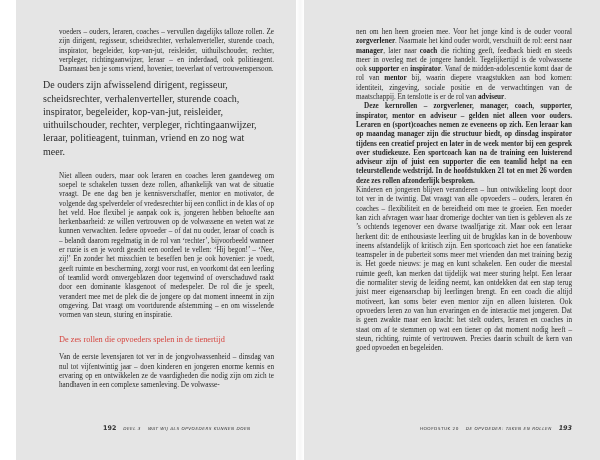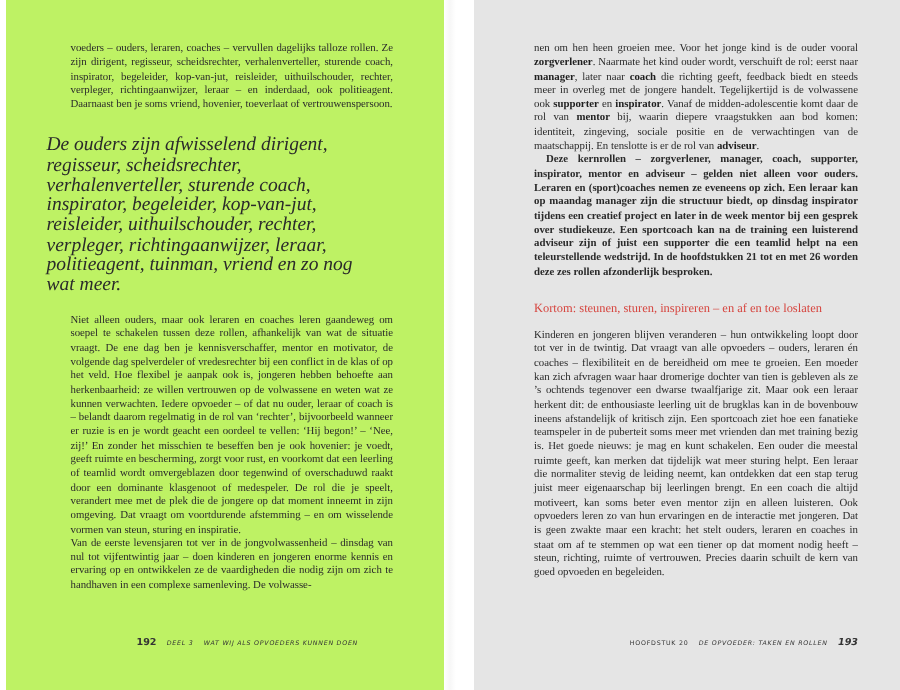--- a/index.html
+++ b/index.html
@@ -6,38 +6,38 @@
     body {
       width: 600px; height: 460px; background: #ffffff; overflow: hidden;
       position: relative;
       font-family: "Liberation Serif", "DejaVu Serif", serif;
       color: #2a2a2a;
     }
     .spread { position: absolute; inset: 0; display: block; }
     .page {
       position: absolute; top: 0; height: 460px; width: 300px;
     }
-    .page-left { left: 4px; background: #bef264; }
+    .page-left { left: 16px; background: #e5e5e5; }
     .page-right { left: 316px; background: #e5e5e5; }
     .gutter {
       position: absolute; left: 296px; top: 0; width: 8px; height: 460px;
       background: linear-gradient(to right, #ffffff, #f7f7f7 50%, #ffffff);
     }
     .col {
       position: absolute; font-size: 7.2px; line-height: 9.3px;
       text-align: justify; hyphens: manual;
     }
     .left-col { left: 43px; width: 215px; top: 28px; }
     .right-col { left: 40px; width: 216px; top: 28px; }
     p { margin: 0; }
     p.indent { text-indent: 8px; font-weight: bold; }
     .quote {
-      font-style: italic; font-size: 13px; line-height: 13.2px;
+      font-size: 10px; line-height: 13.2px;
       color: #2a2a2a; text-align: left;
-      margin: 15px 0 14px -16px; width: 220px;
+      margin: 4px 0 14px -16px; width: 220px;
     }
     .heading {
       color: #d6453f; font-size: 8.3px; line-height: 11px;
       margin: 14px 0 8px 0; text-align: left;
     }
     strong { font-weight: bold; color: #1e1e1e; }
     .folio {
       position: absolute; top: 424px; font-family: "DejaVu Sans", sans-serif;
       font-size: 4.2px; letter-spacing: 0.5px; color: #333; text-transform: uppercase;
       white-space: nowrap;
@@ -49,36 +49,36 @@
   </style>
 </head>
 <body>
 
 <div class="spread">
   <div class="page page-left">
     <div class="col left-col">
       <p>voeders – ouders, leraren, coaches – vervullen dagelijks talloze rollen. Ze zijn dirigent, regisseur, scheidsrechter, verhalenverteller, sturende coach, inspirator, begeleider, kop-van-jut, reisleider, uithuilschouder, rechter, verpleger, richtingaanwijzer, leraar – en inderdaad, ook politieagent. Daarnaast ben je soms vriend, hovenier, toeverlaat of vertrouwenspersoon.</p>
       <p class="quote">De ouders zijn afwisselend dirigent, regisseur, scheidsrechter, verhalenverteller, sturende coach, inspirator, begeleider, kop-van-jut, reisleider, uithuilschouder, rechter, verpleger, richtingaanwijzer, leraar, politieagent, tuinman, vriend en zo nog wat meer.</p>
       <p>Niet alleen ouders, maar ook leraren en coaches leren gaandeweg om soepel te schakelen tussen deze rollen, afhankelijk van wat de situatie vraagt. De ene dag ben je kennisverschaffer, mentor en motivator, de volgende dag spelverdeler of vredesrechter bij een conflict in de klas of op het veld. Hoe flexibel je aanpak ook is, jongeren hebben behoefte aan herkenbaarheid: ze willen vertrouwen op de volwassene en weten wat ze kunnen verwachten. Iedere opvoeder – of dat nu ouder, leraar of coach is – belandt daarom regelmatig in de rol van ‘rechter’, bijvoorbeeld wanneer er ruzie is en je wordt geacht een oordeel te vellen: ‘Hij begon!’ – ‘Nee, zij!’ En zonder het misschien te beseffen ben je ook hovenier: je voedt, geeft ruimte en bescherming, zorgt voor rust, en voorkomt dat een leerling of teamlid wordt omvergeblazen door tegenwind of overschaduwd raakt door een dominante klasgenoot of medespeler. De rol die je speelt, verandert mee met de plek die de jongere op dat moment inneemt in zijn omgeving. Dat vraagt om voortdurende afstemming – en om wisselende vormen van steun, sturing en inspiratie.</p>
+      <p class="heading">De zes rollen die opvoeders spelen in de tienertijd</p>
       <p>Van de eerste levensjaren tot ver in de jongvolwassenheid – dinsdag van nul tot vijfentwintig jaar – doen kinderen en jongeren enorme kennis en ervaring op en ontwikkelen ze de vaardigheden die nodig zijn om zich te handhaven in een complexe samenleving. De volwasse-</p>
     </div>
     <div class="folio folio-left">
       <span class="num">192</span>
       <span class="part">deel 3</span>
       <span class="part">wat wij als opvoeders kunnen doen</span>
     </div>
   </div>
 
   <div class="gutter"></div>
 
   <div class="page page-right">
     <div class="col right-col">
       <p id="rp1"><span>nen om hen heen groeien mee. Voor het jonge kind is de ouder vooral </span><strong>zorgverlener</strong><span>. Naarmate het kind ouder wordt, verschuift de rol: eerst naar </span><strong>manager</strong><span>, later naar </span><strong>coach</strong><span> die richting geeft, feedback biedt en steeds meer in overleg met de jongere handelt. Tegelijkertijd is de volwassene ook </span><strong>supporter</strong><span> en </span><strong>inspirator</strong><span>. Vanaf de midden-adolescentie komt daar de rol van </span><strong>mentor</strong><span> bij, waarin diepere vraagstukken aan bod komen: identiteit, zingeving, sociale positie en de verwachtingen van de maatschappij. En tenslotte is er de rol van </span><strong>adviseur</strong><span>.</span></p>
       <p class="indent">Deze kernrollen – zorgverlener, manager, coach, supporter, inspirator, mentor en adviseur – gelden niet alleen voor ouders. Leraren en (sport)coaches nemen ze eveneens op zich. Een leraar kan op maandag manager zijn die structuur biedt, op dinsdag inspirator tijdens een creatief project en later in de week mentor bij een gesprek over studiekeuze. Een sportcoach kan na de training een luisterend adviseur zijn of juist een supporter die een teamlid helpt na een teleurstellende wedstrijd. In de hoofdstukken 21 tot en met 26 worden deze zes rollen afzonderlijk besproken.</p>
-      <p class="heading">Kortom: steunen, sturen, inspireren – en af en toe loslaten</p>
       <p>Kinderen en jongeren blijven veranderen – hun ontwikkeling loopt door tot ver in de twintig. Dat vraagt van alle opvoeders – ouders, leraren én coaches – flexibiliteit en de bereidheid om mee te groeien. Een moeder kan zich afvragen waar haar dromerige dochter van tien is gebleven als ze ’s ochtends tegenover een dwarse twaalfjarige zit. Maar ook een leraar herkent dit: de enthousiaste leerling uit de brugklas kan in de bovenbouw ineens afstandelijk of kritisch zijn. Een sportcoach ziet hoe een fanatieke teamspeler in de puberteit soms meer met vrienden dan met training bezig is. Het goede nieuws: je mag en kunt schakelen. Een ouder die meestal ruimte geeft, kan merken dat tijdelijk wat meer sturing helpt. Een leraar die normaliter stevig de leiding neemt, kan ontdekken dat een stap terug juist meer eigenaarschap bij leerlingen brengt. En een coach die altijd motiveert, kan soms beter even mentor zijn en alleen luisteren. Ook opvoeders leren zo van hun ervaringen en de interactie met jongeren. Dat is geen zwakte maar een kracht: het stelt ouders, leraren en coaches in staat om af te stemmen op wat een tiener op dat moment nodig heeft – steun, richting, ruimte of vertrouwen. Precies daarin schuilt de kern van goed opvoeden en begeleiden.</p>
     </div>
     <div class="folio folio-right">
       <span>hoofdstuk 20</span>
       <span class="part">de opvoeder: taken en rollen</span>
       <span class="num part">193</span>
     </div>
   </div>
 </div>
 

